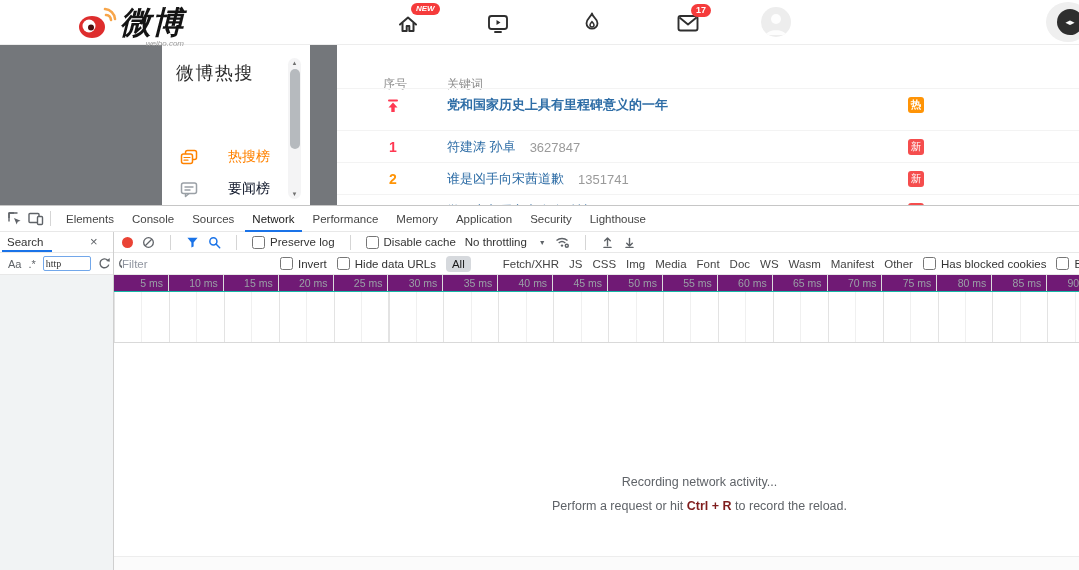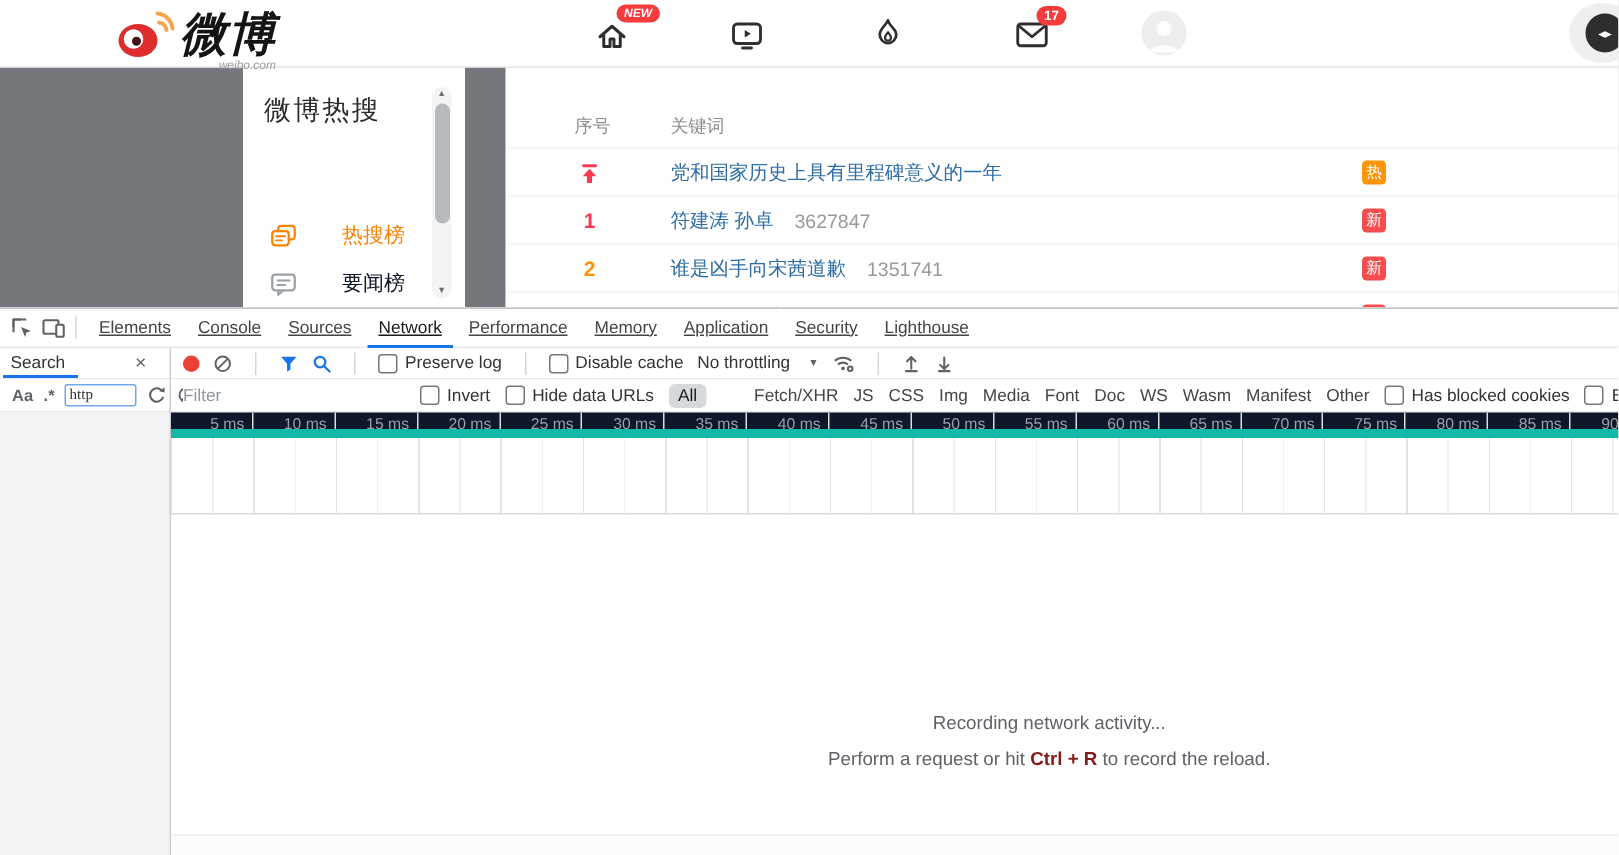--- a/index.html
+++ b/index.html
@@ -42,50 +42,50 @@
   .ht-kw { font-size:13px; color:#2e6da6; cursor:pointer; }
   .ht-count { font-size:13px; color:#9a9a9a; }
   .ht-badge { position:absolute; left:571px; top:8px; width:16px; height:16px; border-radius:3px; color:#fff; font-size:10.5px; display:flex; align-items:center; justify-content:center; }
   .bg-hot { background:#ff9406; } .bg-new { background:#f54d4d; }
 
   
   .devtools { position:absolute; top:205px; left:0; width:1079px; height:365px; background:#fff; border-top:1px solid #c6c6c6; font-size:11.5px; color:#333; }
   .dt-tabbar { position:absolute; top:0; left:0; right:0; height:26px; border-bottom:1px solid #e8e8e8; display:flex; align-items:center; background:#fff; }
   .dt-topicon { width:16px; height:16px; margin-left:6px; display:flex; align-items:center; justify-content:center; cursor:pointer; }
   .dt-vsep { width:1px; height:15px; background:#d5d5d5; margin:0 6px; }
-  .dt-tab { position:relative; height:100%; display:flex; align-items:center; padding:3px 9px; color:#454545; cursor:pointer; white-space:nowrap;text-decoration:underline; }
+  .dt-tab { position:relative; height:100%; display:flex; align-items:center; padding:3px 9px; color:#454545; cursor:pointer; white-space:nowrap; }
   .dt-tab.sel { color:#1a1a1a; }
   .dt-tab.sel::after { content:""; position:absolute; left:2px; right:2px; bottom:-1px; height:2.5px; background:#1a73e8; }
   .dt-row { position:absolute; left:0; right:0; border-bottom:1px solid #e8e8e8; background:#fff; }
   .dt-toolbar { top:26px; height:21px; }
   .dt-filterrow { top:47px; height:22px; }
   .dt-pane-left { position:absolute; left:0; top:0; bottom:0; width:113px; }
   .dt-search-tab { position:absolute; left:0; top:0; bottom:0; width:54px; }
   .dt-search-tab span { position:absolute; left:7px; top:4px; color:#333; }
   .dt-search-tab::after { content:""; position:absolute; left:2px; right:2px; bottom:0; height:2px; background:#1a73e8; }
   .dt-close { position:absolute; left:90px; top:2px; color:#5f6368; font-size:13px; cursor:pointer; }
   .dt-flex { position:absolute; left:114px; right:0; top:0; bottom:0; display:flex; align-items:center; gap:9px; padding-left:8px; overflow:hidden; white-space:nowrap; }
   .cb { width:13px; height:13px; border:1px solid #767676; border-radius:2.5px; background:#fff; flex:none; cursor:pointer; }
   .cb-group { display:flex; align-items:center; gap:5px; cursor:pointer; }
   .chip { color:#444; cursor:pointer; }
   .chip.sel { background:#d6d9dd; border-radius:4px; padding:2px 6px; color:#1a1a1a; }
   .dot-record { width:11px; height:11px; border-radius:50%; background:#ea4335; flex:none; cursor:pointer; }
   .throttle { display:flex; align-items:center; gap:6px; cursor:pointer; }
   .throttle .caret { font-size:7px; color:#5f6368; margin-left:6px; }
   .left-tools { position:absolute; left:0; top:0; bottom:0; width:113px; display:flex; align-items:center; gap:7px; padding-left:8px; }
-  .tool-txt { color:#5f6368; font-weight:bold; font-size:11px; cursor:pointer; }
+  .tool-txt { color:#5f6368; font-weight:normal; font-size:11px; cursor:pointer; }
   .http-box { width:48px; height:15px; border:1px solid #72a7ea; border-radius:2px; font-size:10px; padding:0 2px; outline:none; color:#333; font-family:Liberation Serif, serif; }
   .flt-input { border:none; outline:none; width:126px; font-size:11.5px; font-family:"Liberation Sans",sans-serif; color:#333; }
   .flt-input::placeholder { color:#9095a0; }
 
   .dt-sidepane { position:absolute; left:0; top:69px; bottom:0; width:113px; background:#f1f3f4; }
   .dt-divider { position:absolute; left:113px; top:26px; bottom:0; width:1px; background:#cfcfcf; }
   .dt-scrollthumb { position:absolute; left:114.5px; top:69px; width:4.5px; height:13px; background:#909499; border-radius:2px; }
 
-  .dt-ruler { position:absolute; left:114px; right:0; top:69px; height:17px; display:flex; overflow:hidden; border-bottom:6px solid #14b8a6; background:#0f172a; }
+  .dt-ruler { position:absolute; left:114px; right:0; top:69px; height:17px; display:flex; overflow:hidden; border-bottom:1px solid #14b8a6; background:#701a75; }
   .tickcell { flex:none; width:54.9px; border-right:1px solid #dcdcdc; font-size:10.5px; color:#9aa0a6; text-align:right; padding:2px 5px 0 0; }
   .dt-grid { position:absolute; left:114px; right:0; top:86px; height:51px; border-bottom:1px solid #d9d9d9;
     background-image: repeating-linear-gradient(to right, #e3e3e3 0 1px, transparent 1px 54.9px),
                       repeating-linear-gradient(to right, #f0f0f0 0 1px, transparent 1px 27.45px); }
   .dt-bottomstrip { position:absolute; left:114px; right:0; bottom:0; height:14px; background:#fbfbfb; border-top:1px solid #ededed; }
 
   .dt-msg { position:absolute; left:320px; right:0; top:264px; text-align:center; color:#5f6368; font-size:12.5px; line-height:24px; }
   .dt-msg .key { font-weight:bold; color:#7f1d1d; }
   .dt-link { color:#4285f4; text-decoration:underline; cursor:pointer; display:inline-block; margin-top:1px; }
 
@@ -188,21 +188,21 @@
         <span class="sb-arrow" style="top:2px;">▲</span>
         <div class="sb-thumb"></div>
         <span class="sb-arrow" style="bottom:2px;">▼</span>
       </div>
     </div>
 
     <div class="wb-card wb-hot">
       <span class="ht-col" style="left:46px;">序号</span>
       <span class="ht-col" style="left:110px;">关键词</span>
 
-      <div class="ht-row" style="top:53px;">
+      <div class="ht-row" style="top:43px;font-weight:bold;">
         <span class="ht-rank">
           <svg width="14" height="15" viewBox="0 0 14 15">
               <rect x="2" y="1.5" width="10" height="2" rx="1" fill="#ff3852"></rect>
               <polygon points="7,4.5 11.5,9.5 8.7,9.5 8.7,14 5.3,14 5.3,9.5 2.5,9.5" fill="#ff3852"></polygon>
             </svg>
         </span>
         <span class="ht-kwline">
             <span class="ht-kw">党和国家历史上具有里程碑意义的一年</span>
             <span class="ht-count"></span>
           </span>

